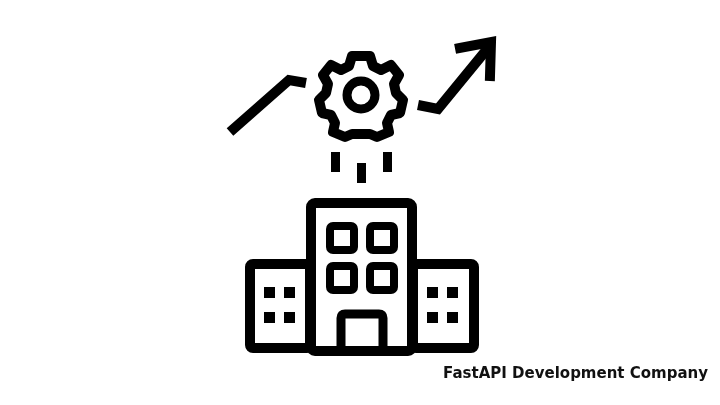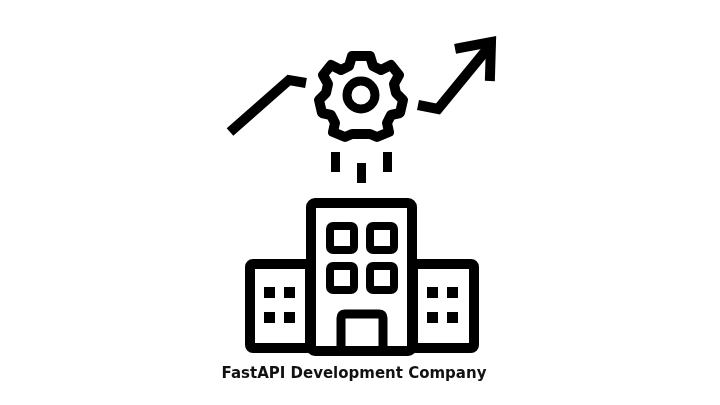--- a/index.html
+++ b/index.html
@@ -1,20 +1,20 @@
 <!DOCTYPE html>
 <html><head>
   <meta charset="utf-8">
   <style>
     html, body { margin: 0; padding: 0; background: #ffffff; }
     body { width: 720px; height: 405px; position: relative; overflow: hidden; }
     .art { position: absolute; left: 0; top: 0; width: 720px; height: 405px; }
     .caption {
       position: absolute; left: 0; width: 708px; top: 364px;
-      text-align: center;
+      text-align: right;
       font-family: "DejaVu Sans", sans-serif;
       font-weight: bold; font-size: 15px; color: #111111;
       letter-spacing: 0px;
     }
   </style>
 </head>
 <body>
 
 <svg class="art" viewBox="0 0 720 405" xmlns="http://www.w3.org/2000/svg">
 

